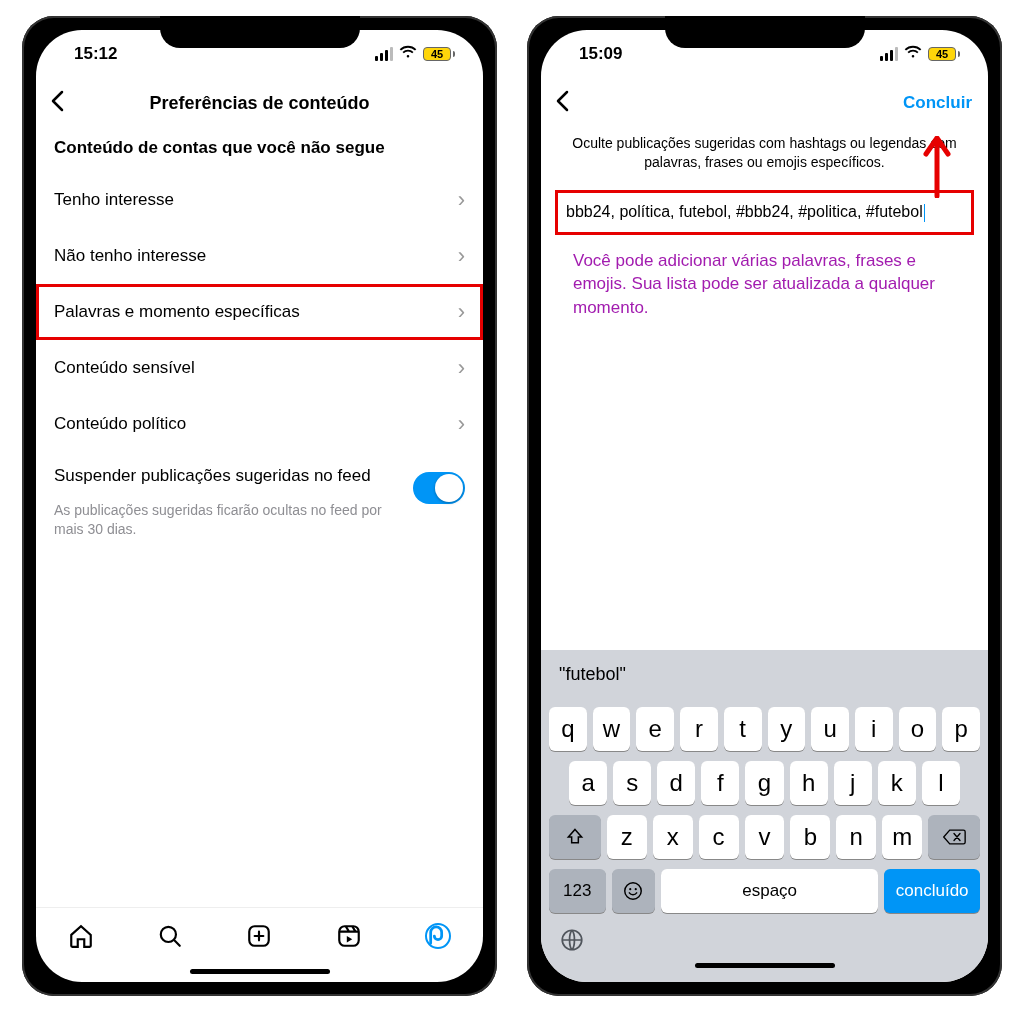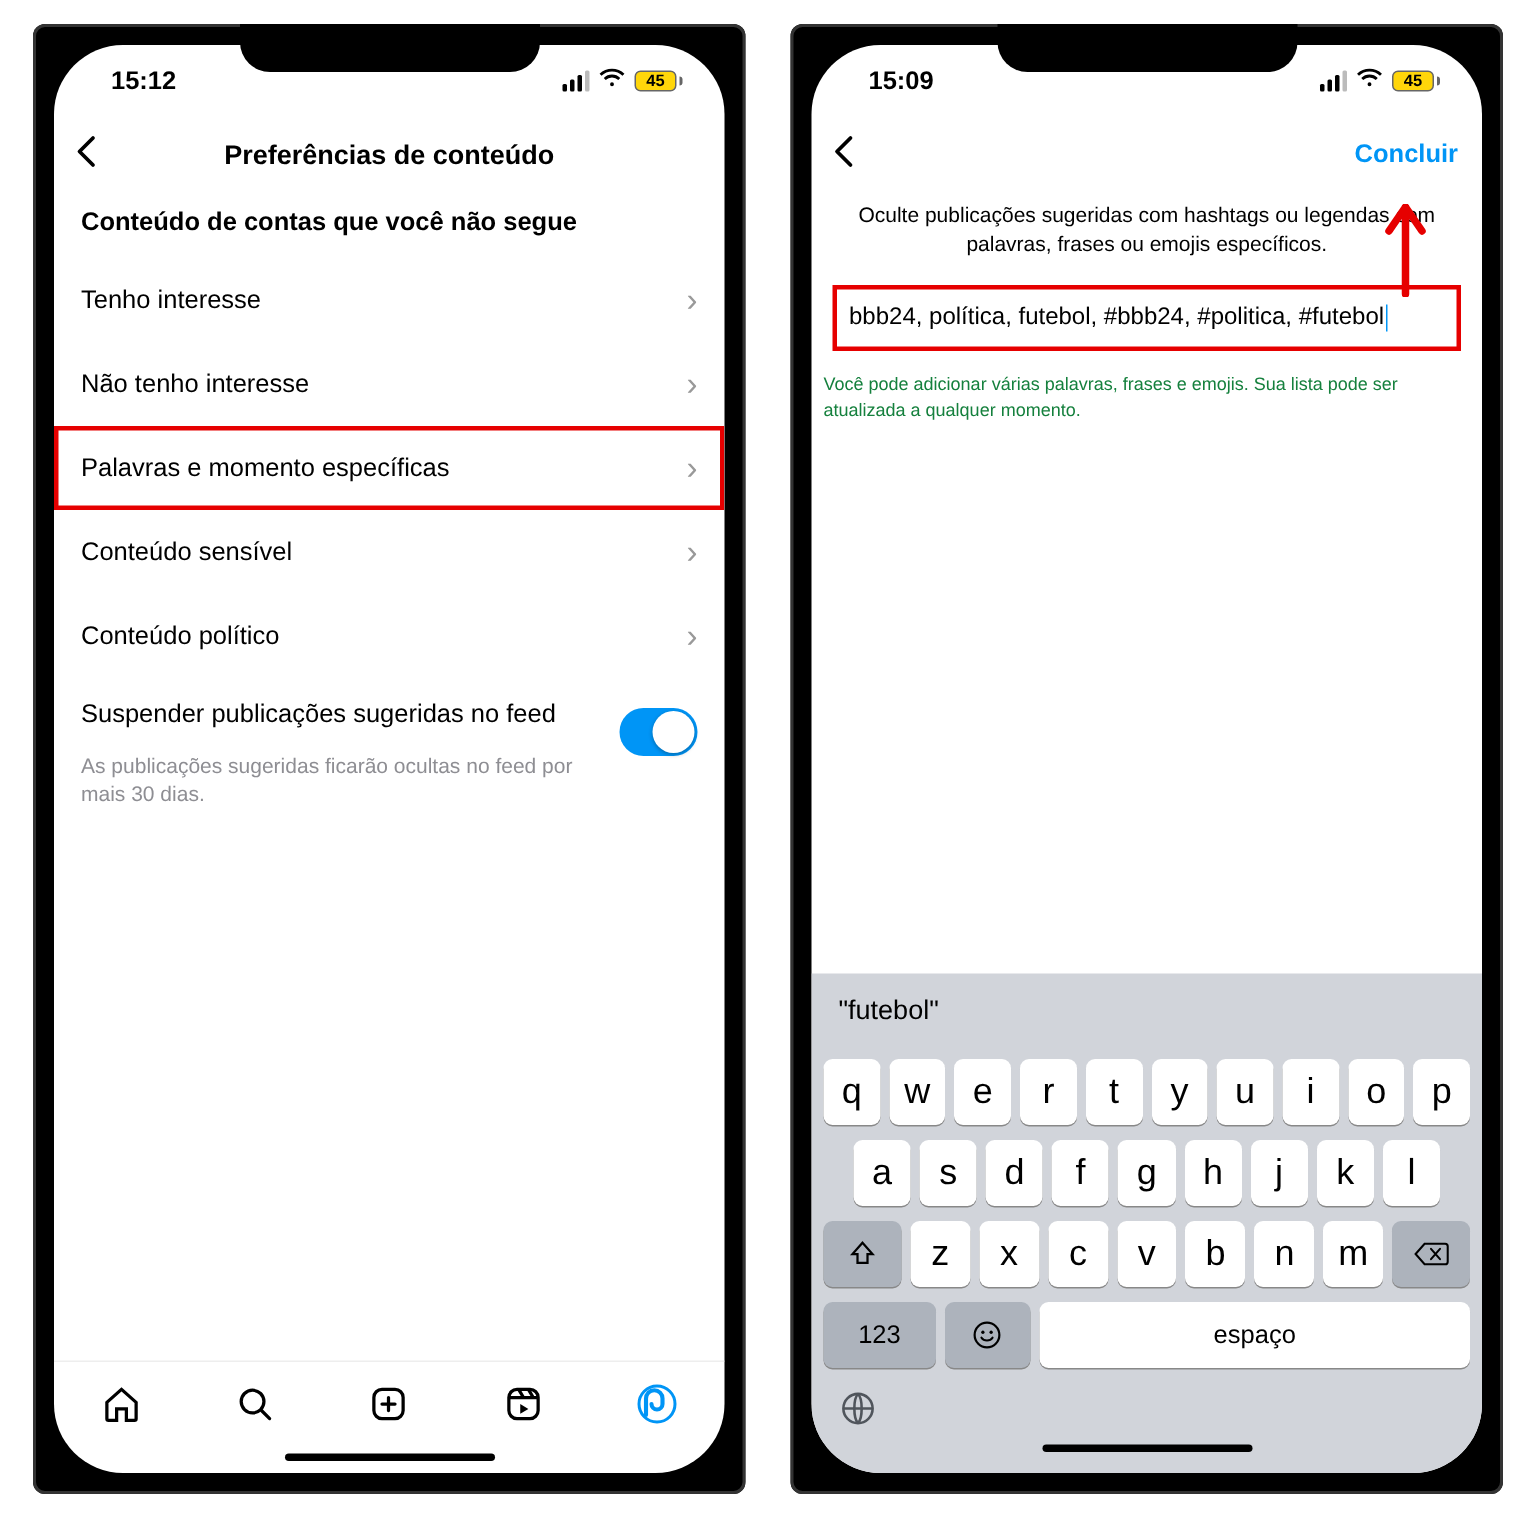--- a/index.html
+++ b/index.html
@@ -10,21 +10,21 @@
     height: 1012px;
     display: flex;
     justify-content: center;
     align-items: center;
     gap: 30px;
   }
   .phone {
     width: 475px;
     height: 980px;
     background: #000;
-    border-radius: 8px;
+    border-radius: 32px;
     padding: 14px;
     position: relative;
     box-shadow: 0 0 0 2px #333 inset;
   }
   .screen {
     width: 100%;
     height: 100%;
     background: #fff;
     border-radius: 46px;
     overflow: hidden;
@@ -112,21 +112,21 @@
   .threads-icon{
     width:26px;height:26px;border:2.5px solid #0095f6;border-radius:50%;
     display:flex;align-items:center;justify-content:center;
   }
   
   .help-text{font-size:14px;text-align:center;padding:6px 28px 14px;line-height:1.35}
   .input-box{
     margin:4px 14px;border:3px solid #e60000;padding:10px 8px;font-size:16px;
   }
   .input-box .cursor{display:inline-block;width:1.5px;height:18px;background:#0095f6;vertical-align:middle;margin-left:1px}
-  .hint{font-size:12px;color:#15803d;padding:10px 8px;line-height:1.4}
+  .hint{font-size:17px;color:#a21caf;padding:10px 32px;line-height:1.4}
   .spell{text-decoration-color:#e60000;text-decoration-style:dotted;text-underline-offset:2px}
   .arrow-up{
     position:absolute;top:106px;right:36px;z-index:20;
   }
   .arrow-up svg{display:block}
   
   .keyboard{
     background:#d1d4da;padding:8px 4px 6px;margin-top:auto;
   }
   .candidate{
@@ -354,20 +354,21 @@
         <div class="key fn num">123</div>
         <div class="key fn emoji">
           <svg width="22" height="22" viewBox="0 0 24 24">
               <circle cx="12" cy="12" r="9" fill="none" stroke="#000" stroke-width="1.6"></circle>
               <circle cx="9" cy="10" r="1.2" fill="#000"></circle>
               <circle cx="15" cy="10" r="1.2" fill="#000"></circle>
               <path d="M8 14c1 1.5 2.5 2 4 2s3-.5 4-2" fill="none" stroke="#000" stroke-width="1.6" stroke-linecap="round"></path>
             </svg>
         </div>
         <div class="key space" style="font-size:17px">espaço</div>
+        <div class="key done">concluído</div>
       </div>
       <div class="globe">
         <svg width="26" height="26" viewBox="0 0 24 24">
             <circle cx="12" cy="12" r="9" fill="none" stroke="#50555c" stroke-width="1.6"></circle>
             <path d="M3 12h18M12 3c3 3 3 15 0 18M12 3c-3 3-3 15 0 18" fill="none" stroke="#50555c" stroke-width="1.6"></path>
           </svg>
       </div>
       <div class="home-indicator"></div>
     </div>
   </div>

